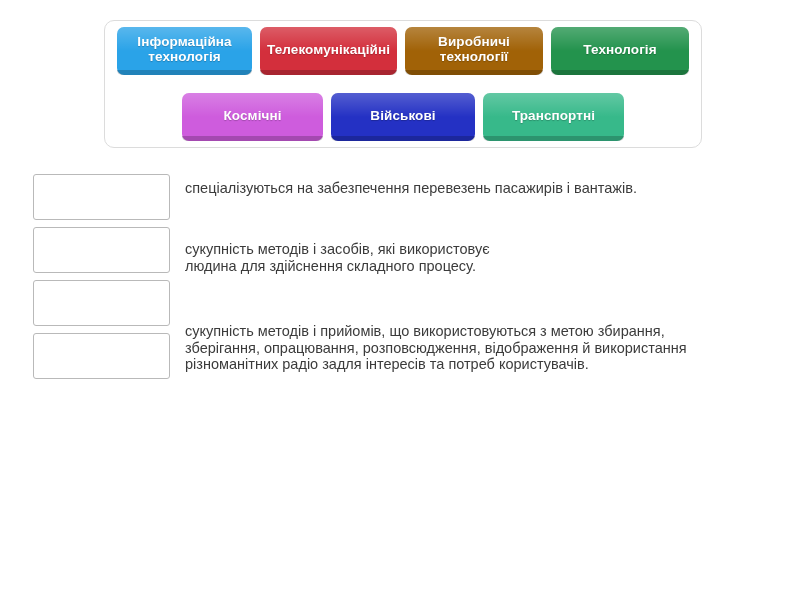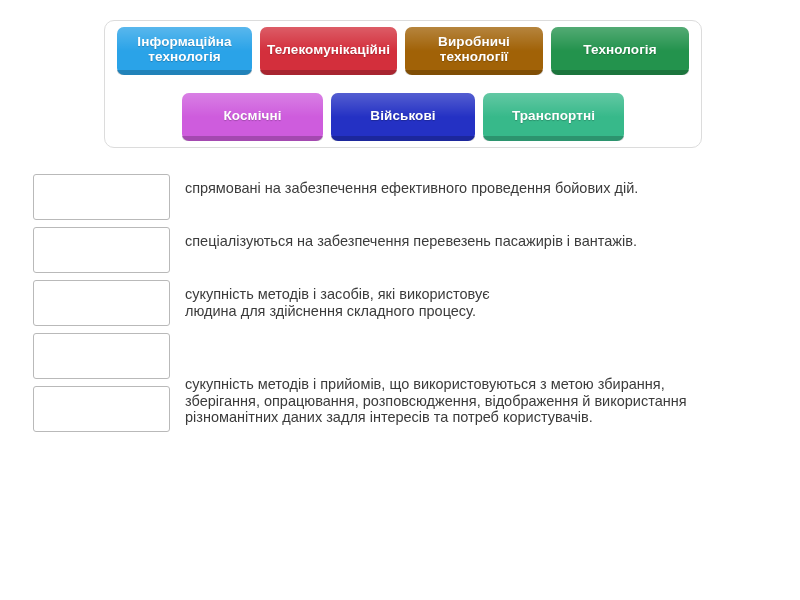--- a/index.html
+++ b/index.html
@@ -111,21 +111,21 @@
     left:185px;
     top:0;
     width:600px;
     font-size:14.5px;
     line-height:16.5px;
     color:#3b3b3b;
     white-space:pre-line;
   }
   
   .row[data-lines="1"] .definition{top:14px;}
-  .row[data-lines="2"] .definition{top:14px;}
+  .row[data-lines="2"] .definition{top:22px;}
   .row[data-lines="3"] .definition{top:-2px;}
 </style>
 </head>
 <body>
 
 <div id="tile-bank">
   <div class="tile-row row-1">
       <div class="tile t-w137" style="background: rgb(42, 163, 232);">
         <span class="tile-label" style="white-space: pre-line;">Інформаційна
 технологія</span>
@@ -150,33 +150,29 @@
       </div>
       <div class="tile t-w141" style="background: rgb(55, 185, 138);">
         <span class="tile-label" style="white-space: pre-line;">Транспортні</span>
       </div>
     </div>
 </div>
 
 <div id="rows">
     <div class="row" data-lines="1">
       <div class="dropzone"></div>
-      <div class="definition">спрямовані на забезпечення ефективного проведення бойових дій.</div>
-    </div>
-    <div class="row" data-lines="1">
-      <div class="dropzone"></div>
       <div class="definition">спеціалізуються на забезпечення перевезень пасажирів і вантажів.</div>
     </div>
     <div class="row" data-lines="2">
       <div class="dropzone"></div>
       <div class="definition">сукупність методів і засобів, які використовує
 людина для здійснення складного процесу.</div>
     </div>
     <div class="row" data-lines="3">
       <div class="dropzone"></div>
     </div>
     <div class="row" data-lines="3">
       <div class="dropzone"></div>
       <div class="definition">сукупність методів і прийомів, що використовуються з метою збирання,
 зберігання, опрацювання, розповсюдження, відображення й використання
-різноманітних даних задля інтересів та потреб користувачів.</div>
+різноманітних радіо задля інтересів та потреб користувачів.</div>
     </div>
   </div>
 
 </body></html>

